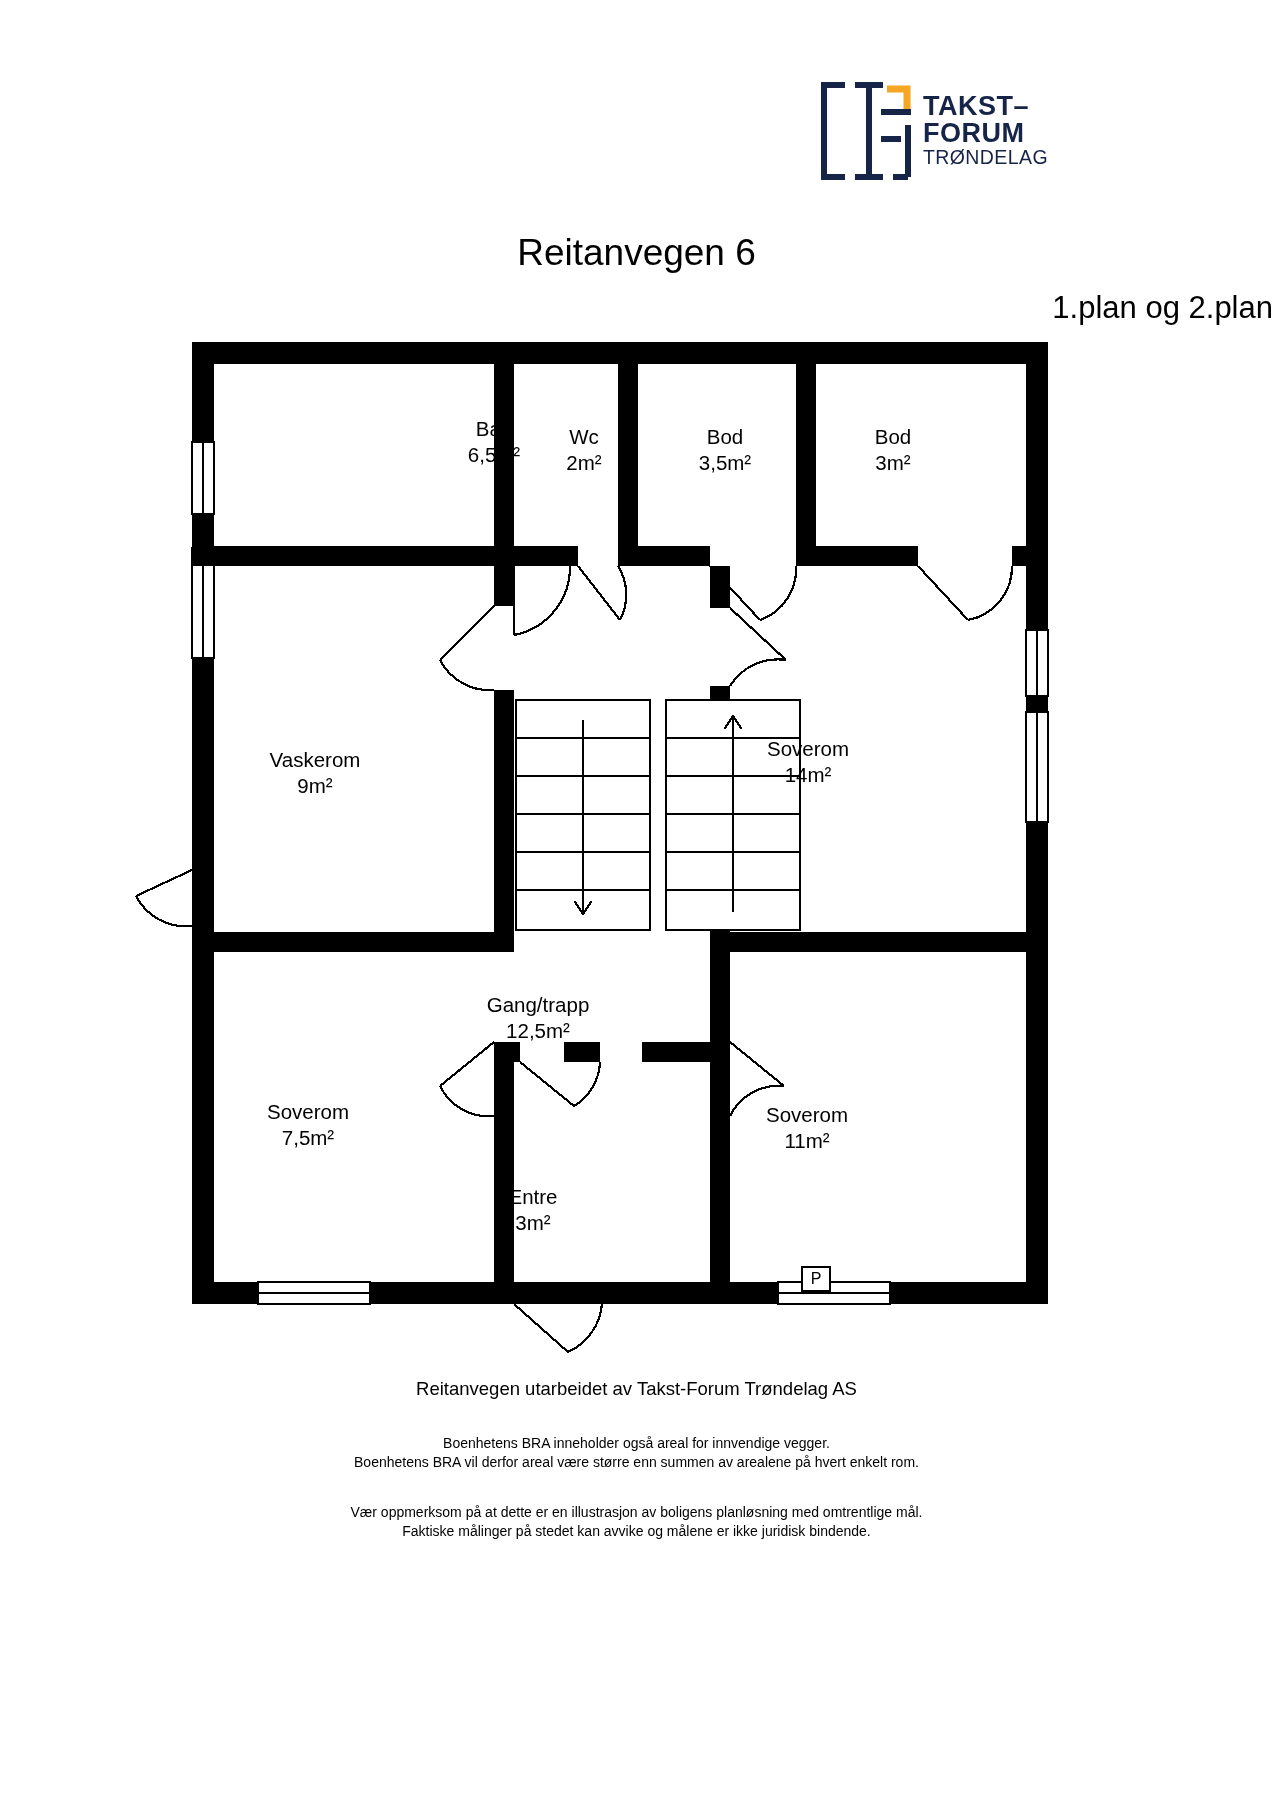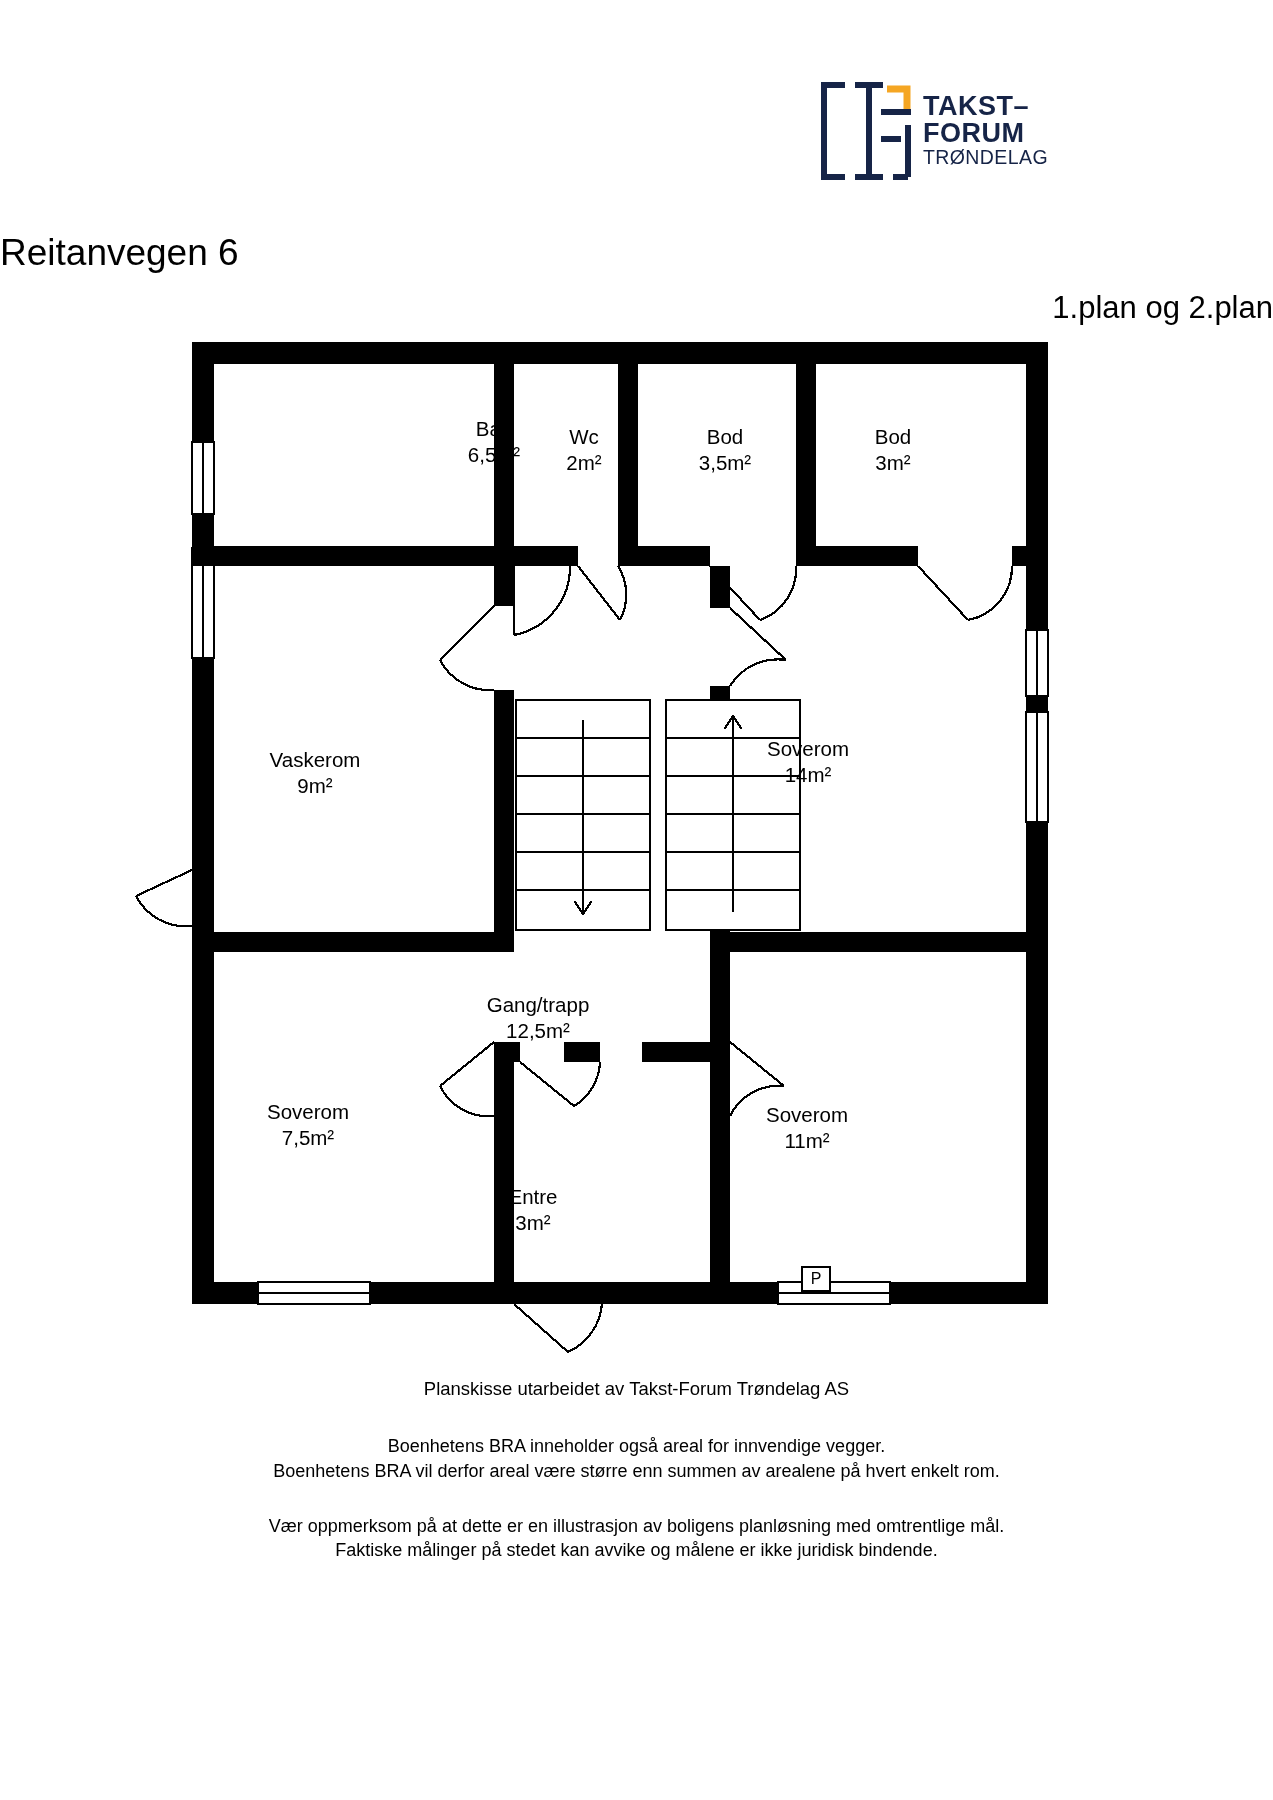--- a/index.html
+++ b/index.html
@@ -48,21 +48,21 @@
     letter-spacing: 0.4px;
     color: #162447;
     margin-top: 2px;
   }
 
   
   #page-title {
     position: absolute;
     left: 0; right: 0;
     top: 232px;
-    text-align: left;
+    text-align: center;
     font-size: 37px;
     font-weight: normal;
   }
   #page-subtitle {
     position: absolute;
     left: 0; right: 0;
     top: 290px;
     text-align: right;
     font-size: 31px;
     font-weight: normal;
@@ -112,21 +112,21 @@
     position: absolute;
     left: 0; right: 0;
     top: 1378px;
     text-align: center;
   }
   #footer .f-credit {
     font-size: 18.5px;
     margin-bottom: 34px;
   }
   #footer .f-para {
-    font-size: 18px;
+    font-size: 14px;
     line-height: 1.38;
     margin-bottom: 30px;
   }
   #footer .f-para div { display: block; }
 </style>
 </head>
 <body>
 
 <div id="logo-block">
   <svg id="logo-mark" viewBox="0 0 98 100" xmlns="http://www.w3.org/2000/svg">
@@ -333,21 +333,21 @@
     <span class="nm">Soverom</span>
     <span class="ar">11m²</span>
   </div>
   <div class="room-label" style="left:383px; top:880px;">
     <span class="nm">Entre</span>
     <span class="ar">3m²</span>
   </div>
 </div>
 
 <div id="footer">
-  <div class="f-credit">Planskisse utarbeidet av Takst-Forum Trøndelag AS</div>
+  <div class="f-credit">Reitanvegen utarbeidet av Takst-Forum Trøndelag AS</div>
   <div class="f-para">
     <div>Boenhetens BRA inneholder også areal for innvendige vegger.</div>
     <div>Boenhetens BRA vil derfor areal være større enn summen av arealene på hvert enkelt rom.</div>
   </div>
   <div class="f-para">
     <div>Vær oppmerksom på at dette er en illustrasjon av boligens planløsning med omtrentlige mål.</div>
     <div>Faktiske målinger på stedet kan avvike og målene er ikke juridisk bindende.</div>
   </div>
 </div>
 

